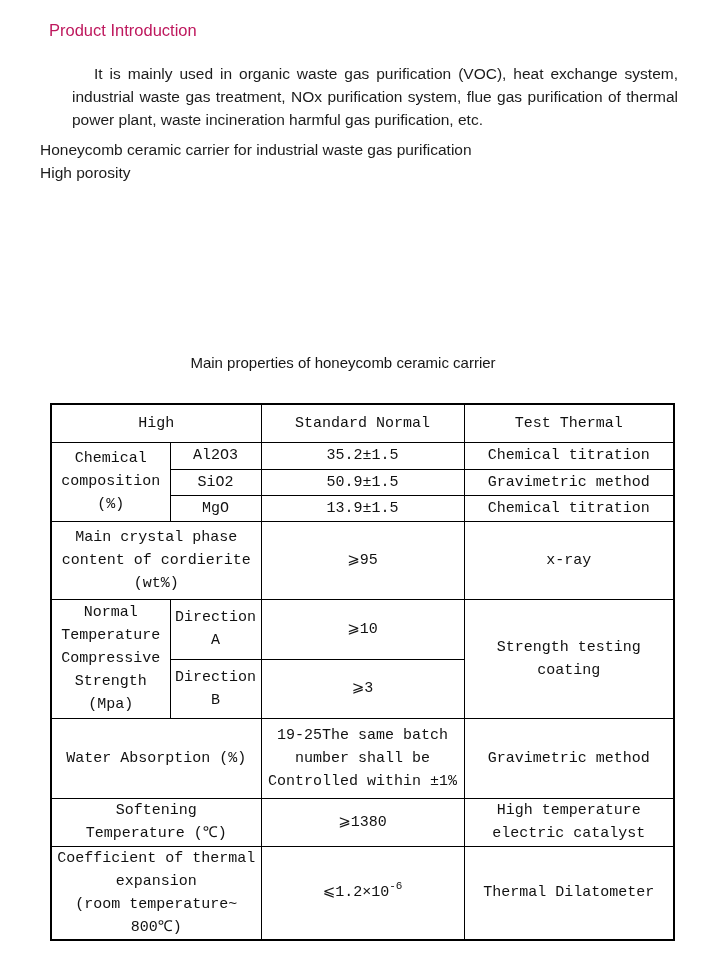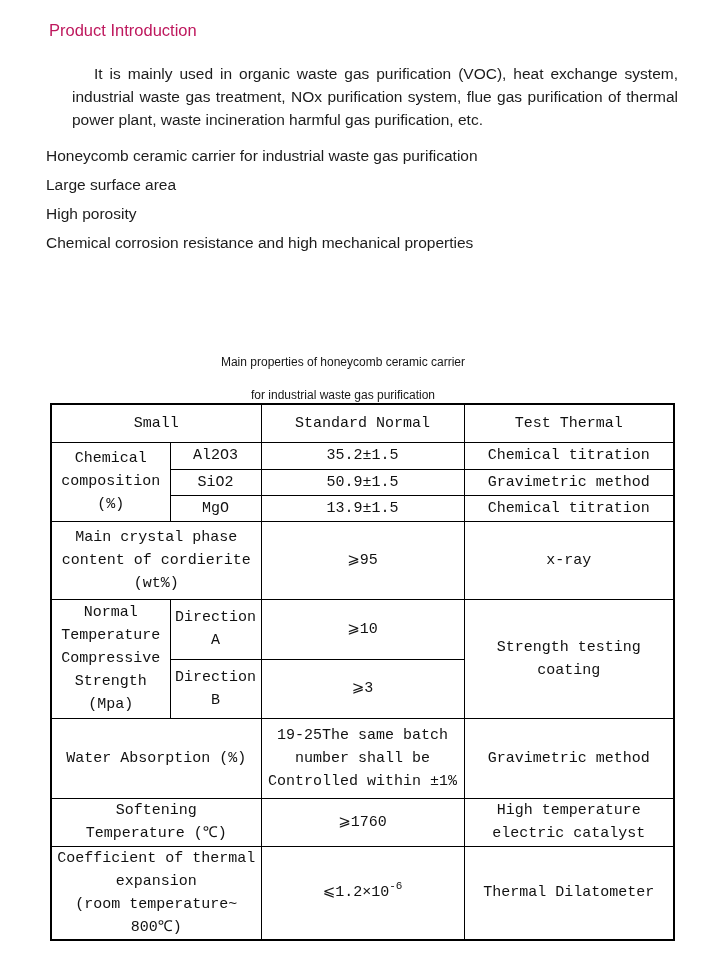--- a/index.html
+++ b/index.html
@@ -34,28 +34,28 @@
     text-indent: 22px;
   }
   .features {
     position: absolute;
     top: 138px;
     left: 40px;
     width: 606px;
     font-size: 15.5px;
     line-height: 23px;
   }
-  .features p { margin: 6px; text-align: justify; }
+  .features p { margin: 0; text-align: justify; }
   .table-title {
     position: absolute;
     top: 346px;
     left: 40px;
     width: 606px;
     text-align: center;
-    font-size: 12px;
+    font-size: 15px;
     line-height: 33px;
     color: #161616;
   }
   table.props {
     position: absolute;
     top: 403px;
     left: 50px;
     width: 623px;
     border-collapse: collapse;
     table-layout: fixed;
@@ -83,40 +83,37 @@
 <body>
 
 <div class="page">
 
   <h1 class="heading">Product Introduction</h1>
 
   <p class="intro">It is mainly used in organic waste gas purification (VOC), heat exchange system, industrial waste gas treatment, NOx purification system, flue gas purification of thermal power plant, waste incineration harmful gas purification, etc.</p>
 
   <div class="features">
     <p>Honeycomb ceramic carrier for industrial waste gas purification</p>
-    <p>Large surface area</p>
     <p>High porosity</p>
-    <p>Chemical corrosion resistance and high mechanical properties</p>
   </div>
 
   <div class="table-title">
     <div>Main properties of honeycomb ceramic carrier</div>
-    <div>for industrial waste gas purification</div>
   </div>
 
   <table class="props">
     <colgroup>
       <col style="width:119px">
       <col style="width:91px">
       <col style="width:203px">
       <col style="width:210px">
     </colgroup>
     <tbody>
       <tr style="height:38px">
-        <th colspan="2">Small</th>
+        <th colspan="2">High</th>
         <th>Standard Normal</th>
         <th>Test Thermal</th>
       </tr>
 
       <tr style="height:27px">
         <td rowspan="3">Chemical
 composition
 (%)</td>
         <td>Al2O3</td>
         <td>35.2±1.5</td>
@@ -163,21 +160,21 @@
         <td colspan="2">Water Absorption (%)</td>
         <td>19-25The same batch
 number shall be
 Controlled within ±1%</td>
         <td>Gravimetric method</td>
       </tr>
 
       <tr style="height:48px">
         <td colspan="2">Softening
 Temperature (℃)</td>
-        <td>⩾1760</td>
+        <td>⩾1380</td>
         <td>High temperature
 electric catalyst</td>
       </tr>
 
       <tr style="height:92px">
         <td colspan="2">Coefficient of thermal
 expansion
 (room temperature~
 800℃)</td>
         <td><span>⩽1.2×10</span><span class="sup">-6</span></td>

